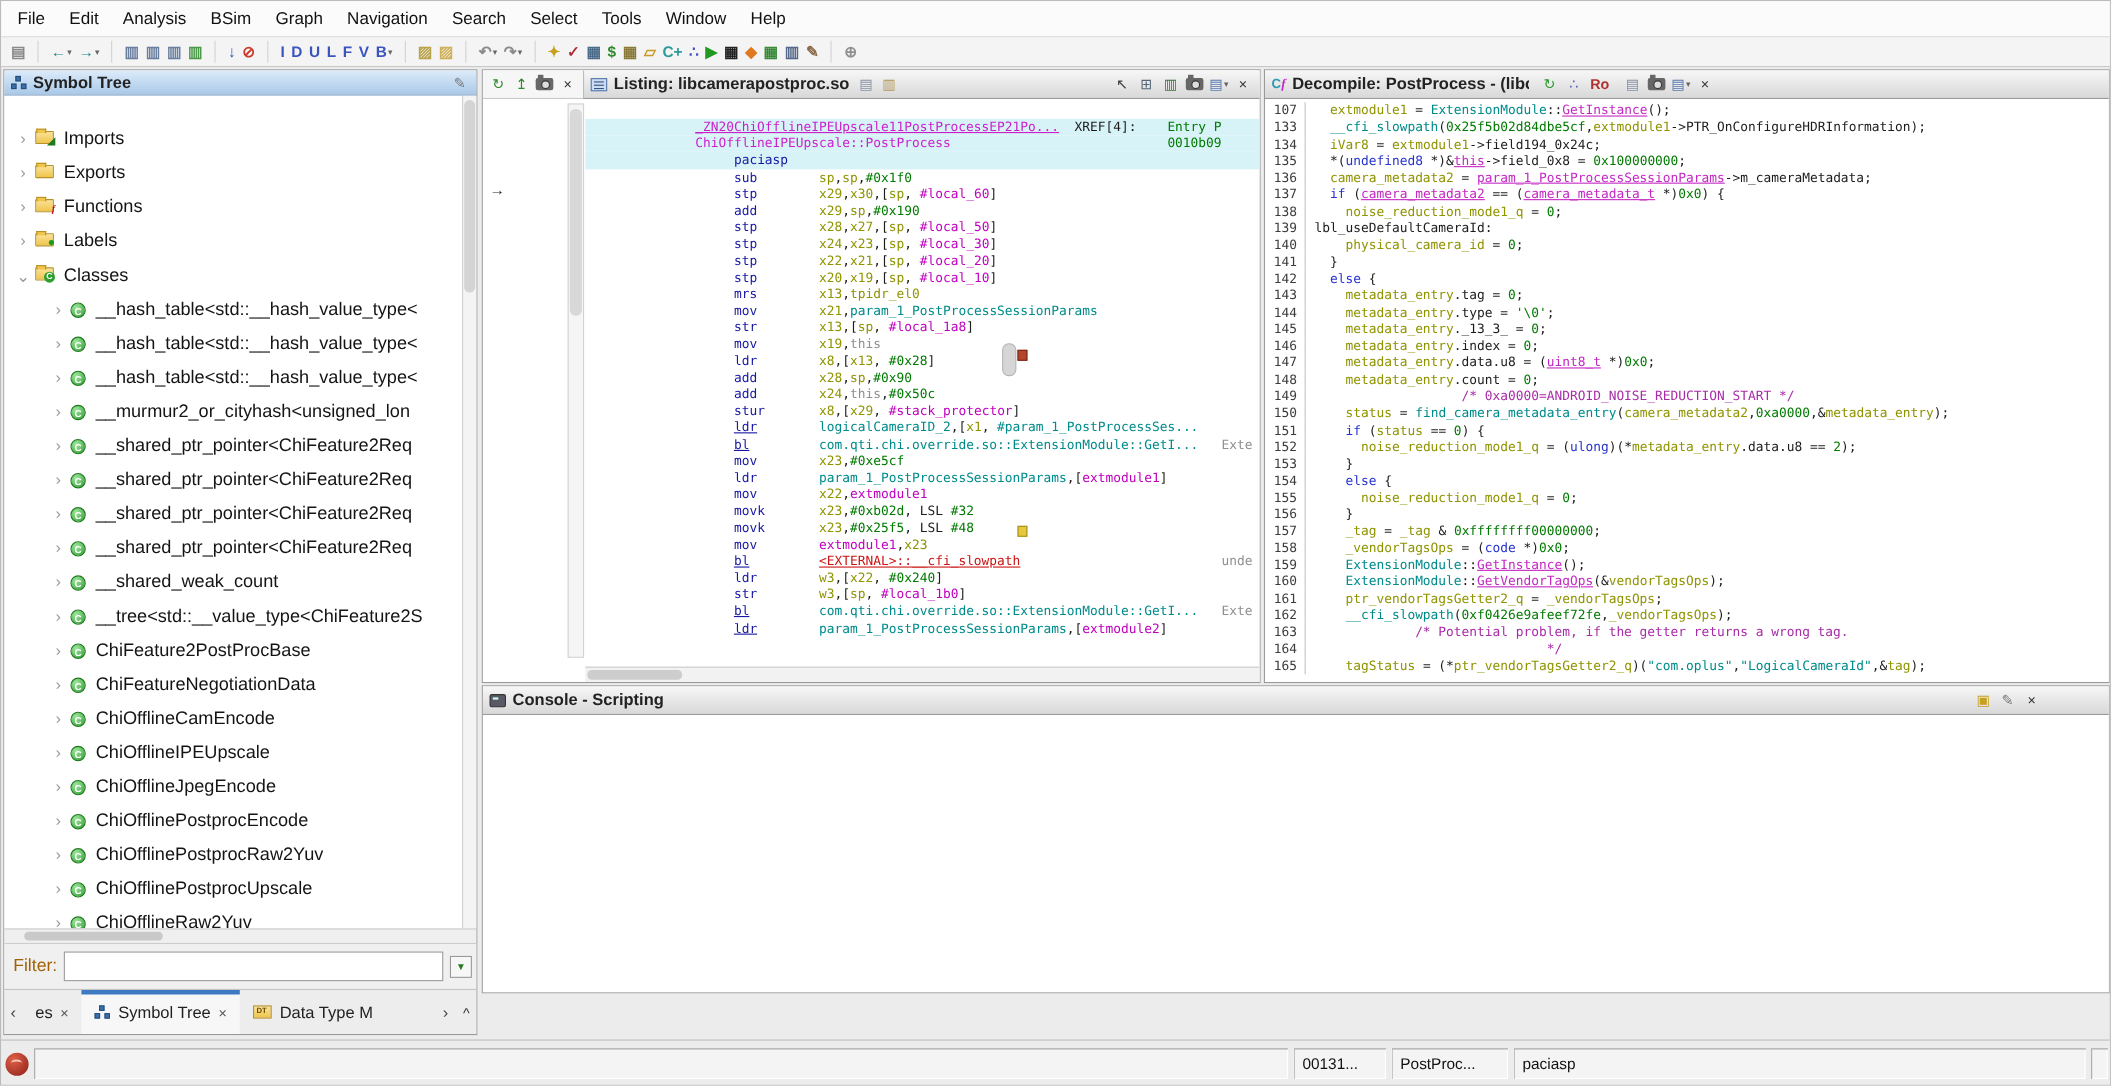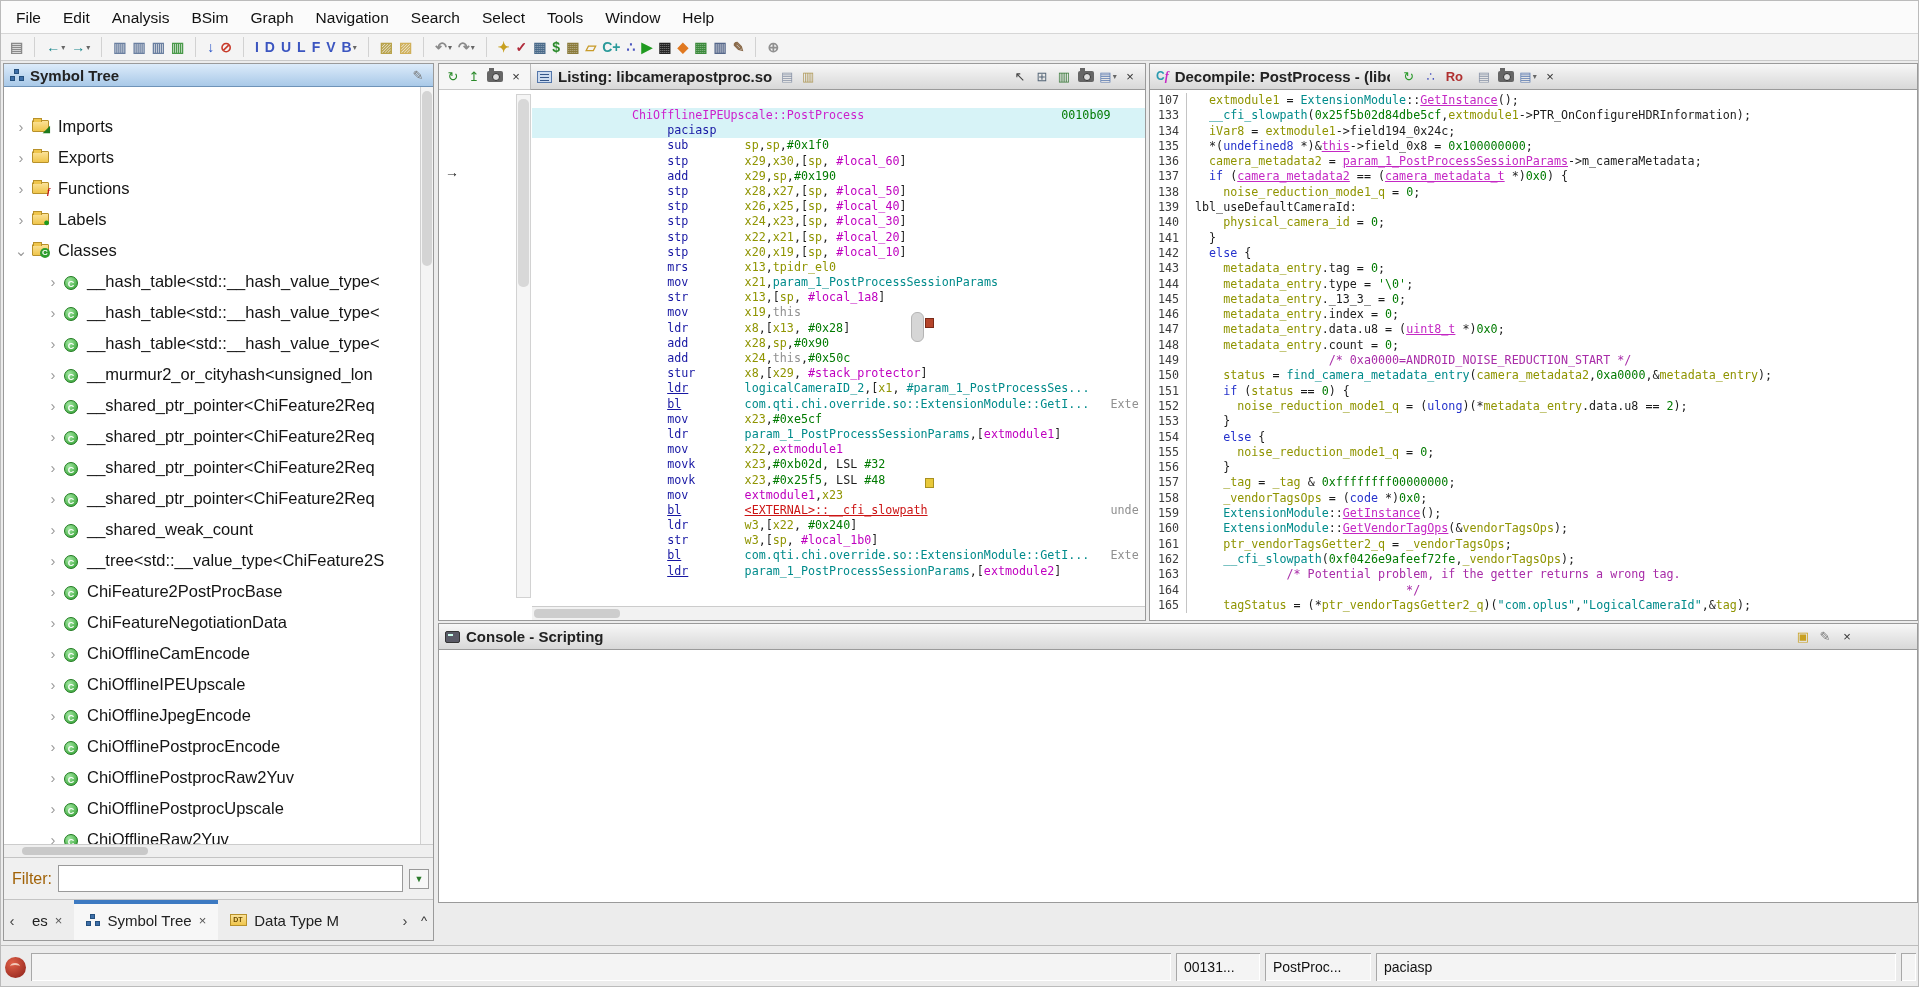--- a/index.html
+++ b/index.html
@@ -496,27 +496,27 @@
             </span>
           </span>
       </span>
     </div>
     <div id="listing-body">
       <span id="l-arrow">→</span>
       <div id="l-ovstrip">
           <div class="thumb"></div>
         </div>
       <div id="l-code">
+          <div class="lline hl"><span class="t-lbl t-u">_ZN20ChiOfflineIPEUpscale11PostProcessEP21Po...</span><span>  </span><span>XREF[4]:</span><span>    </span><span class="t-imm">Entry P</span></div>
           <div class="lline hl"><span class="t-lbl">ChiOfflineIPEUpscale::PostProcess</span><span>                            </span><span class="t-imm">0010b09</span></div>
           <div class="lline hl"><span>     </span><span class="t-mn">paciasp</span></div>
           <div class="lline"><span>     </span><span class="t-mn">sub</span><span>        </span><span class="t-reg">sp</span><span>,</span><span class="t-reg">sp</span><span>,</span><span class="t-imm">#0x1f0</span></div>
           <div class="lline"><span>     </span><span class="t-mn">stp</span><span>        </span><span class="t-reg">x29</span><span>,</span><span class="t-reg">x30</span><span>,[</span><span class="t-reg">sp</span><span>, </span><span class="t-loc">#local_60</span><span>]</span></div>
           <div class="lline"><span>     </span><span class="t-mn">add</span><span>        </span><span class="t-reg">x29</span><span>,</span><span class="t-reg">sp</span><span>,</span><span class="t-imm">#0x190</span></div>
           <div class="lline"><span>     </span><span class="t-mn">stp</span><span>        </span><span class="t-reg">x28</span><span>,</span><span class="t-reg">x27</span><span>,[</span><span class="t-reg">sp</span><span>, </span><span class="t-loc">#local_50</span><span>]</span></div>
-          <div class="lline"><span>     </span><span class="t-mn">stp</span><span>        </span><span class="t-reg">x26</span><span>,</span><span class="t-reg">x25</span><span>,[</span><span class="t-reg">sp</span><span>, </span><span class="t-loc">#local_40</span><span>]</span></div>
           <div class="lline"><span>     </span><span class="t-mn">stp</span><span>        </span><span class="t-reg">x24</span><span>,</span><span class="t-reg">x23</span><span>,[</span><span class="t-reg">sp</span><span>, </span><span class="t-loc">#local_30</span><span>]</span></div>
           <div class="lline"><span>     </span><span class="t-mn">stp</span><span>        </span><span class="t-reg">x22</span><span>,</span><span class="t-reg">x21</span><span>,[</span><span class="t-reg">sp</span><span>, </span><span class="t-loc">#local_20</span><span>]</span></div>
           <div class="lline"><span>     </span><span class="t-mn">stp</span><span>        </span><span class="t-reg">x20</span><span>,</span><span class="t-reg">x19</span><span>,[</span><span class="t-reg">sp</span><span>, </span><span class="t-loc">#local_10</span><span>]</span></div>
           <div class="lline"><span>     </span><span class="t-mn">mrs</span><span>        </span><span class="t-reg">x13</span><span>,</span><span class="t-reg">tpidr_el0</span></div>
           <div class="lline"><span>     </span><span class="t-mn">mov</span><span>        </span><span class="t-reg">x21</span><span>,</span><span class="t-tel">param_1_PostProcessSessionParams</span></div>
           <div class="lline"><span>     </span><span class="t-mn">str</span><span>        </span><span class="t-reg">x13</span><span>,[</span><span class="t-reg">sp</span><span>, </span><span class="t-loc">#local_1a8</span><span>]</span></div>
           <div class="lline"><span>     </span><span class="t-mn">mov</span><span>        </span><span class="t-reg">x19</span><span>,</span><span class="t-gr">this</span></div>
           <div class="lline"><span>     </span><span class="t-mn">ldr</span><span>        </span><span class="t-reg">x8</span><span>,[</span><span class="t-reg">x13</span><span>, </span><span class="t-imm">#0x28</span><span>]</span></div>
           <div class="lline"><span>     </span><span class="t-mn">add</span><span>        </span><span class="t-reg">x28</span><span>,</span><span class="t-reg">sp</span><span>,</span><span class="t-imm">#0x90</span></div>
           <div class="lline"><span>     </span><span class="t-mn">add</span><span>        </span><span class="t-reg">x24</span><span>,</span><span class="t-gr">this</span><span>,</span><span class="t-imm">#0x50c</span></div>

